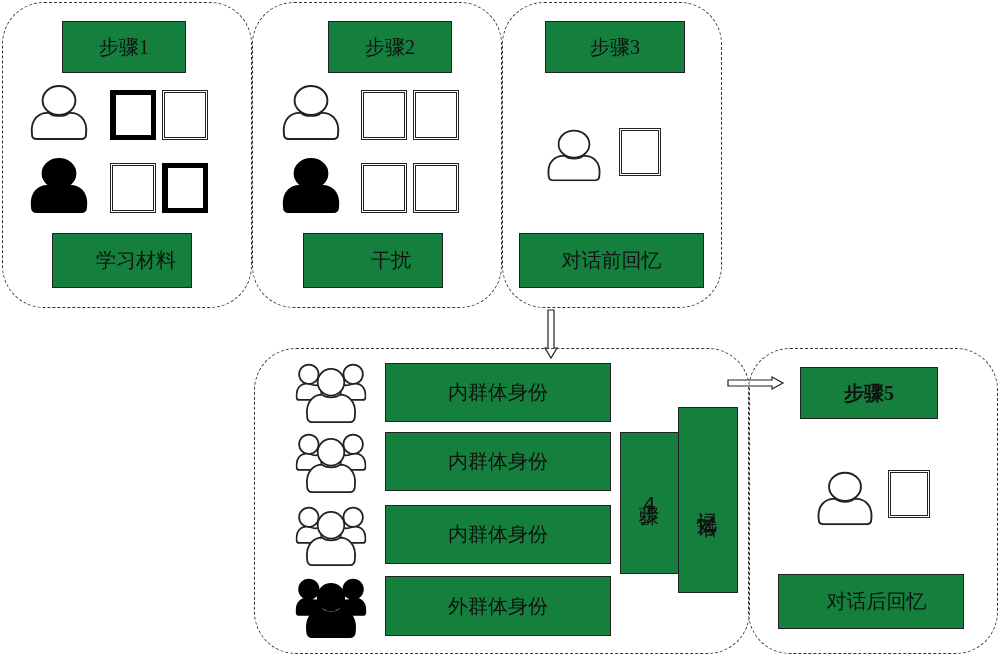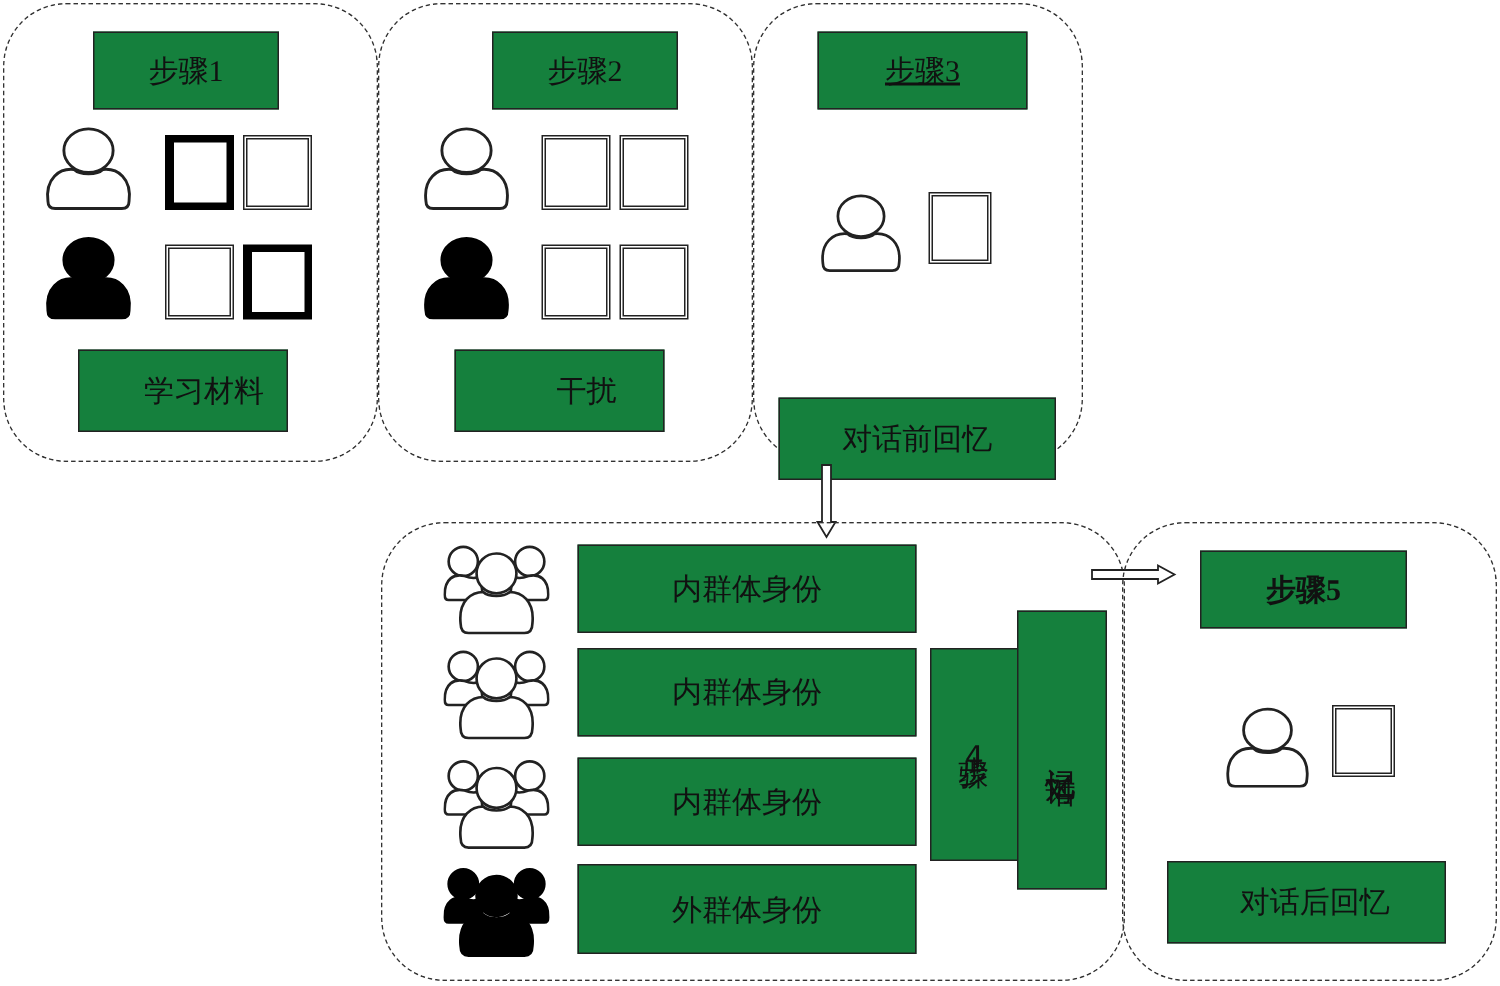--- a/index.html
+++ b/index.html
@@ -55,26 +55,26 @@
 <div class="abs" style="left:361px;top:90px;width:46px;height:50px;border:3px double #222;"></div>
 <div class="abs" style="left:413px;top:90px;width:46px;height:50px;border:3px double #222;"></div>
 <svg class="ic" style="left:278px;top:157px;" width="66" height="56" viewBox="0 0 64 58">
     <use href="#person" fill="#000" stroke="#000" stroke-width="2"></use>
   </svg>
 <div class="abs" style="left:361px;top:163px;width:46px;height:50px;border:3px double #222;"></div>
 <div class="abs" style="left:413px;top:163px;width:46px;height:50px;border:3px double #222;"></div>
 <div class="box" style="left:303px;top:233px;width:140px;height:55px;padding-left:36px;">干扰</div>
 
 <div class="dash" style="left:502px;top:2px;width:220px;height:306px;"></div>
-<div class="box" style="left:545px;top:21px;width:140px;height:52px;text-decoration:underline;">步骤3</div>
+<div class="box" style="left:545px;top:21px;width:140px;height:52px;">步骤3</div>
 <svg class="ic" style="left:545px;top:127px;" width="58" height="56" viewBox="0 0 64 58">
     <use href="#person" fill="#fff" stroke="#222" stroke-width="2"></use>
   </svg>
 <div class="abs" style="left:619px;top:128px;width:42px;height:48px;border:3px double #222;"></div>
-<div class="box" style="left:519px;top:233px;width:185px;height:55px;margin-top:32px;">对话前回忆</div>
+<div class="box" style="left:519px;top:233px;width:185px;height:55px;">对话前回忆</div>
 
 <svg class="ic" style="left:544px;top:310px;" width="14" height="50" viewBox="0 0 14 50">
   <path d="M4,0 L10,0 L10,38 L13,38 L7,48 L1,38 L4,38 Z" fill="#fff" stroke="#222" stroke-width="1.2"></path>
 </svg>
 
 <div class="dash" style="left:254px;top:348px;width:496px;height:306px;"></div>
 <svg class="ic" style="left:294px;top:361px;" width="74" height="62" viewBox="0 0 80 70">
     <use href="#group" fill="#fff" stroke="#222" stroke-width="2"></use>
   </svg>
 <div class="box" style="left:385px;top:363px;width:226px;height:59px;">内群体身份</div>

